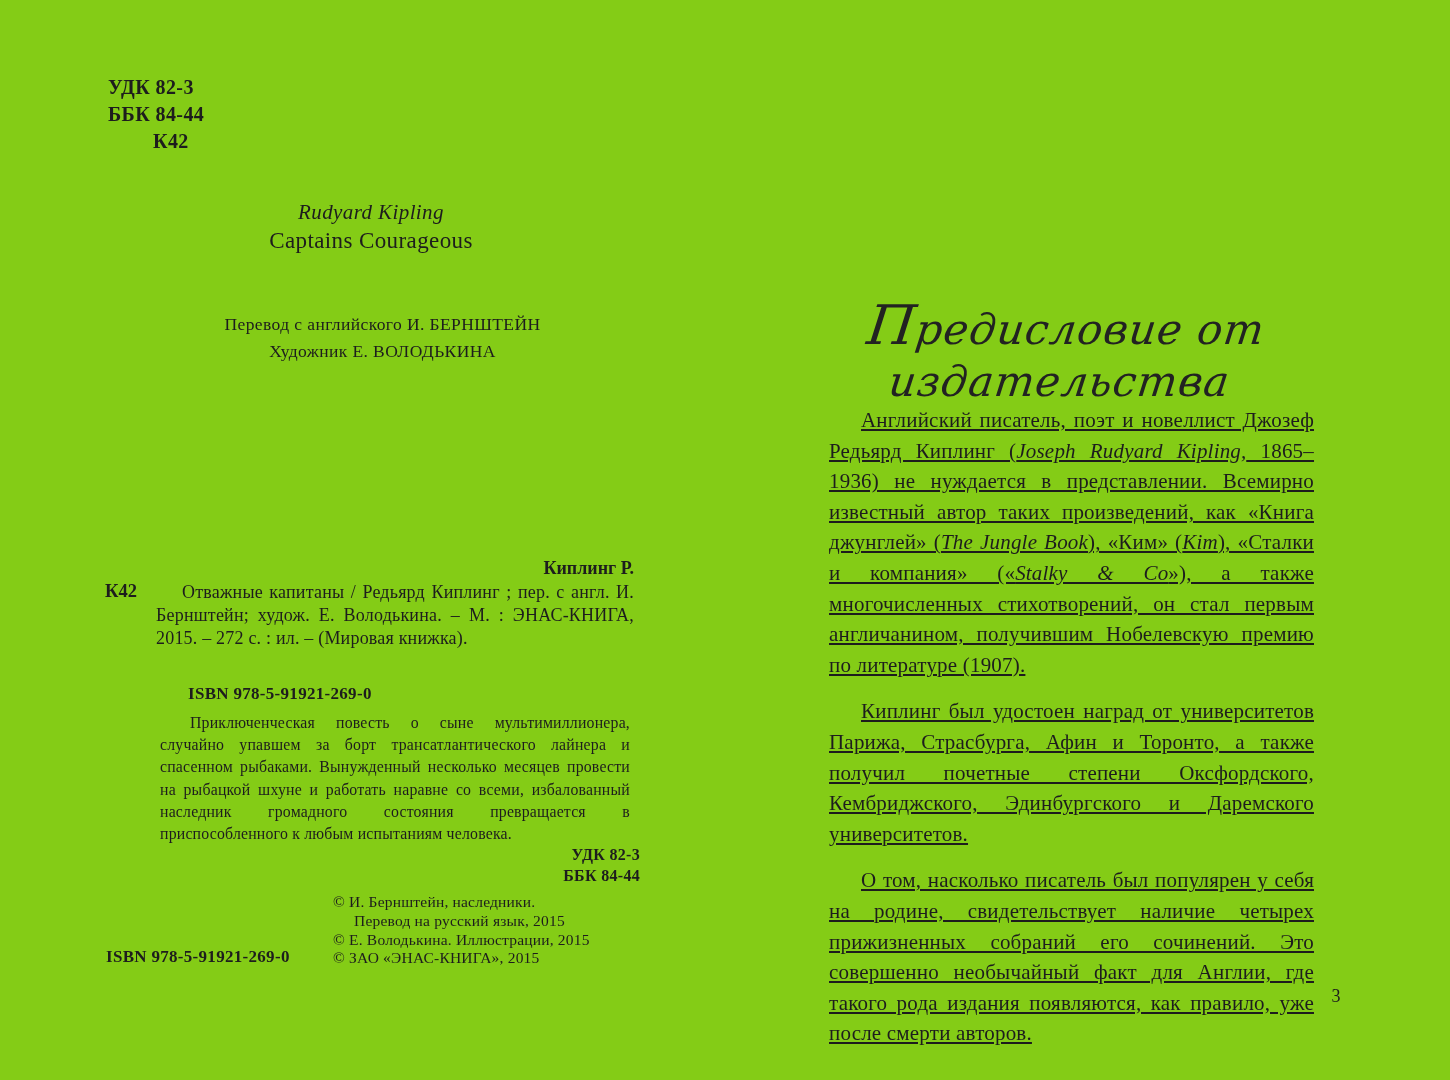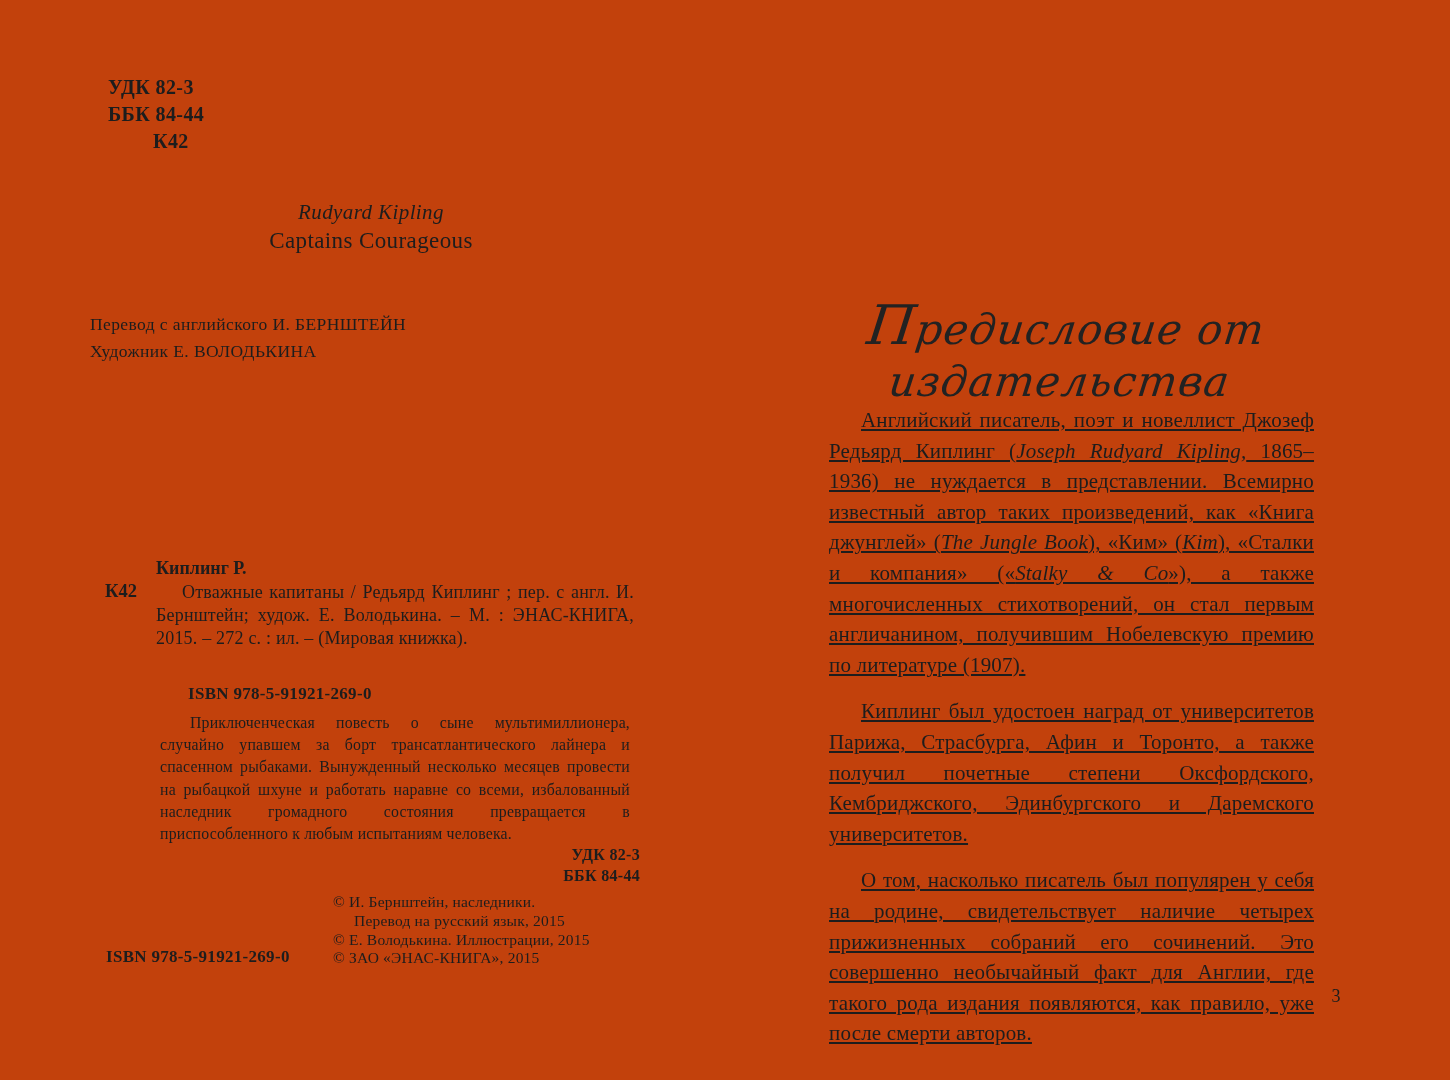--- a/index.html
+++ b/index.html
@@ -1,39 +1,39 @@
 <!DOCTYPE html>
 <html lang="ru"><head>
 <meta charset="utf-8">
 <style>
   html, body { margin: 0; padding: 0; background: #ffffff; }
   .spread {
     position: relative;
     width: 1450px;
     height: 1080px;
-    background: #c2410c;
+    background: #84cc16;
     color: #1d1d1d;
     font-family: "Liberation Serif", "DejaVu Serif", serif;
     overflow: hidden;
   }
   .page { position: absolute; inset: 0; }
   .blk { position: absolute; }
 
   
   .class-top { left: 108px; top: 74px; font-weight: bold; font-size: 20px; line-height: 27px; letter-spacing: 0.4px; }
   .class-top .kcode { padding-left: 45px; }
 
   .orig-title { left: 90px; top: 198px; width: 562px; text-align: center; }
   .orig-author { font-style: italic; font-size: 21px; line-height: 28px; letter-spacing: 0.4px; }
   .orig-name { font-size: 23px; line-height: 30px; margin-top: 0; letter-spacing: 0.4px; }
 
-  .credits { left: 90px; top: 311px; width: 585px; text-align: left; font-size: 17.5px; line-height: 26.5px; letter-spacing: 0.4px; }
+  .credits { left: 90px; top: 311px; width: 585px; text-align: center; font-size: 17.5px; line-height: 26.5px; letter-spacing: 0.4px; }
 
   .catalog { left: 156px; top: 556px; width: 478px; }
-  .cat-author { font-weight: bold; font-size: 18px; line-height: 24px; margin: 0; }
+  .cat-author { font-weight: bold; font-size: 18px; line-height: 24px; margin: 0; text-align: right; }
   .cat-code { position: absolute; left: -51px; top: 25px; font-weight: bold; font-size: 18.5px; }
   .cat-entry { margin: 1px 0 0 0; font-size: 18px; line-height: 23.2px; text-align: justify; text-indent: 26px; letter-spacing: 0.2px; }
 
   .isbn-mid { left: 188px; top: 684px; font-weight: bold; font-size: 17px; letter-spacing: 0.3px; }
 
   .annotation { left: 156px; top: 708px; width: 478px; font-size: 15.8px; line-height: 22.2px; text-align: justify; letter-spacing: 0.2px; }
   .annotation p { margin: 4px; text-indent: 30px; }
   .annotation p.age { text-align: left; }
 
   .class-bottom { left: 420px; top: 845px; width: 220px; text-align: right; font-weight: bold; font-size: 16px; line-height: 20.5px; letter-spacing: 0.3px; }

